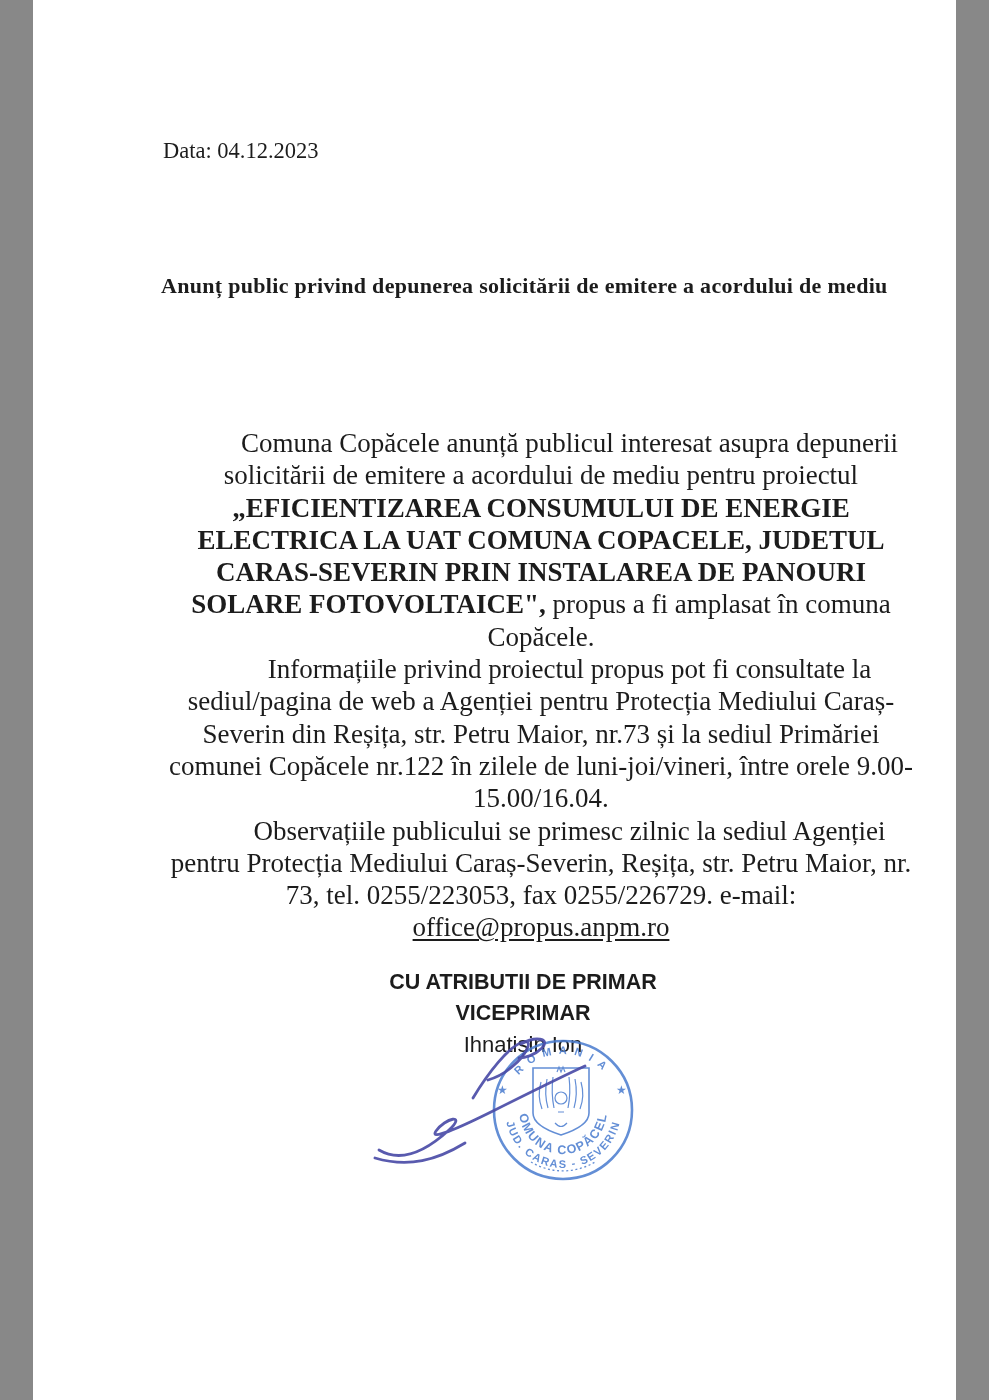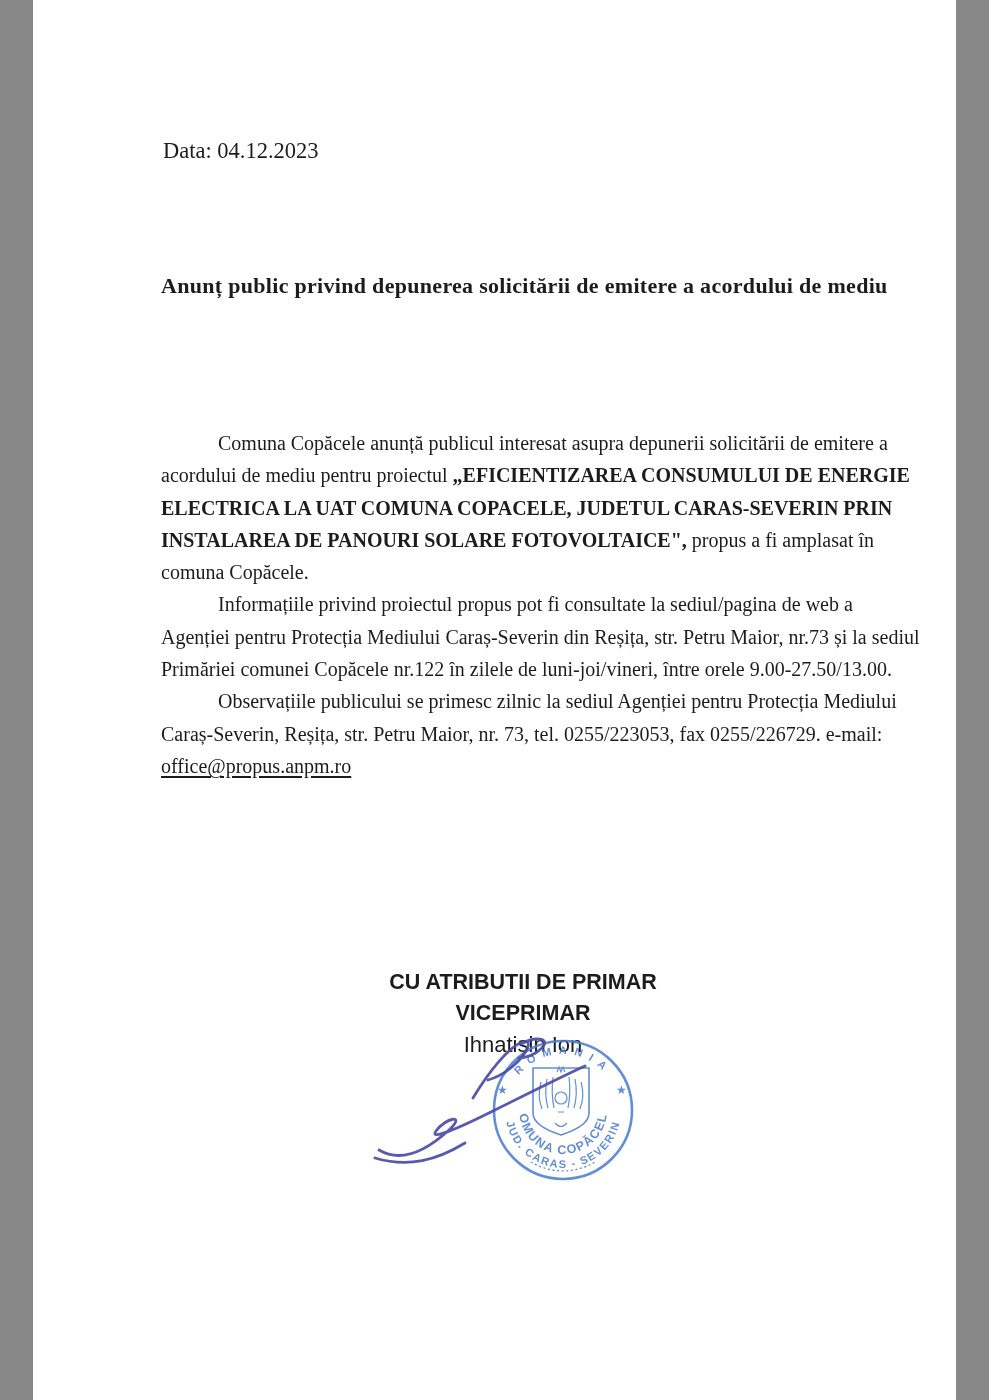--- a/index.html
+++ b/index.html
@@ -24,22 +24,22 @@
   }
   .doc-title{
     position:absolute;left:128px;top:273px;
     margin:0;
     font-size:22px;font-weight:bold;letter-spacing:0.3px;
     white-space:nowrap;
     text-align:center;
   }
   .doc-body{
     position:absolute;left:128px;top:427px;width:760px;
-    font-size:20px;line-height:32.3px;
-    text-align:left;
+    font-size:27px;line-height:32.3px;
+    text-align:center;
   }
   .doc-body p{margin:0;text-indent:57px;}
   .bold{font-weight:bold;}
   .email{
     color:inherit;
     text-decoration:underline;
     text-underline-offset:3px;
     cursor:pointer;
   }
   .sig-block{
@@ -65,21 +65,21 @@
 <body>
 
 <div class="page">
 
   <div class="doc-date">Data: 04.12.2023</div>
 
   <h1 class="doc-title">Anunț public privind depunerea solicitării de emitere a acordului de mediu</h1>
 
   <div class="doc-body">
     <p><span>Comuna Copăcele anunță publicul interesat asupra depunerii solicitării de emitere a acordului de mediu pentru proiectul </span><span class="bold">„EFICIENTIZAREA CONSUMULUI DE ENERGIE ELECTRICA LA UAT COMUNA COPACELE, JUDETUL CARAS-SEVERIN PRIN INSTALAREA DE PANOURI SOLARE FOTOVOLTAICE",</span><span> propus a fi amplasat în comuna Copăcele.</span></p>
-    <p>Informațiile privind proiectul propus pot fi consultate la sediul/pagina de web a Agenției pentru Protecția Mediului Caraș-Severin din Reșița, str. Petru Maior, nr.73 și la sediul Primăriei comunei Copăcele nr.122 în zilele de luni-joi/vineri, între orele 9.00-27.50/13.00.</p>
+    <p>Informațiile privind proiectul propus pot fi consultate la sediul/pagina de web a Agenției pentru Protecția Mediului Caraș-Severin din Reșița, str. Petru Maior, nr.73 și la sediul Primăriei comunei Copăcele nr.122 în zilele de luni-joi/vineri, între orele 9.00-15.00/16.04.</p>
     <p><span>Observațiile publicului se primesc zilnic la sediul Agenției pentru Protecția Mediului Caraș-Severin, Reșița, str. Petru Maior, nr. 73, tel. 0255/223053, fax 0255/226729. e-mail: </span><a class="email">office@propus.anpm.ro</a></p>
   </div>
 
   <div class="sig-block">
     <div class="bold">CU ATRIBUTII DE PRIMAR</div>
     <div class="bold">VICEPRIMAR</div>
     <div class="sig-name">Ihnatișin Ion</div>
   </div>
 
   <svg class="stamp-area" width="290" height="170" viewBox="0 0 290 170">

